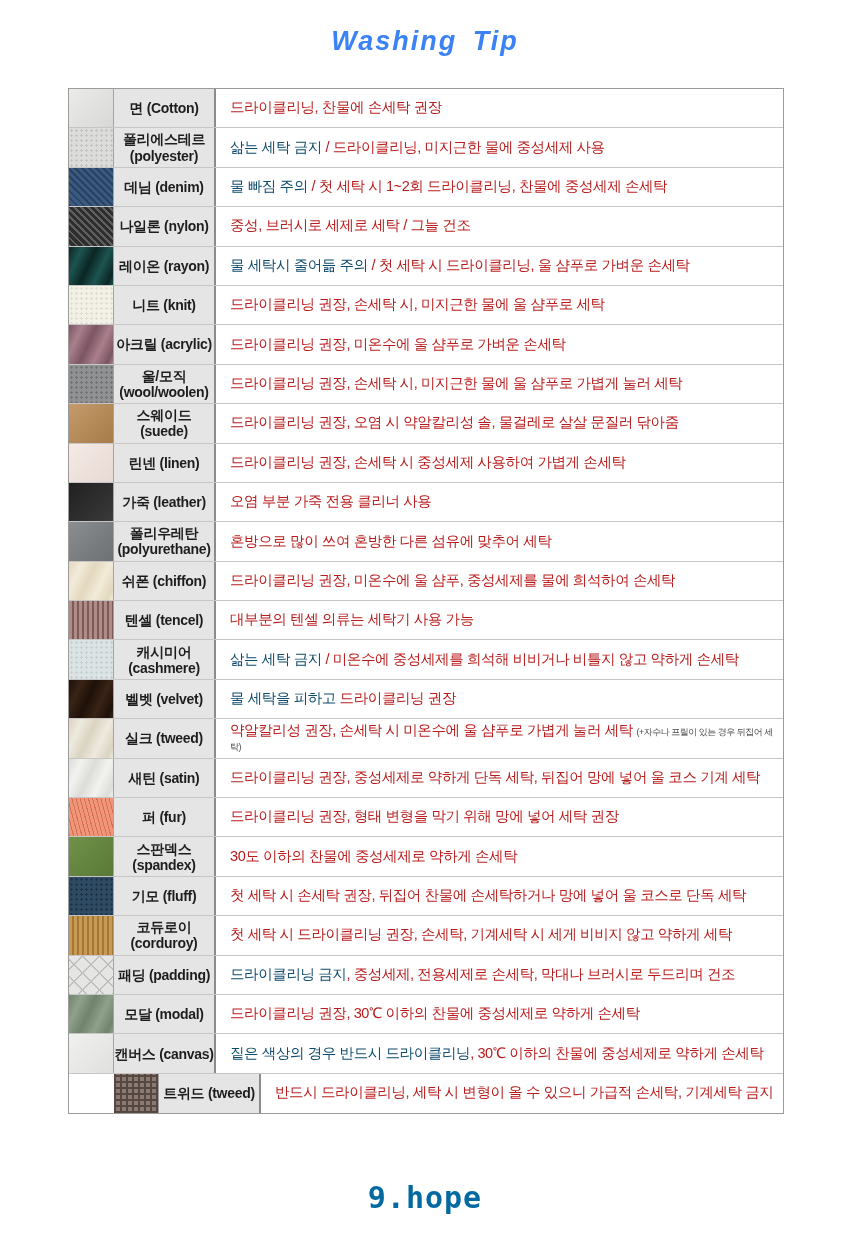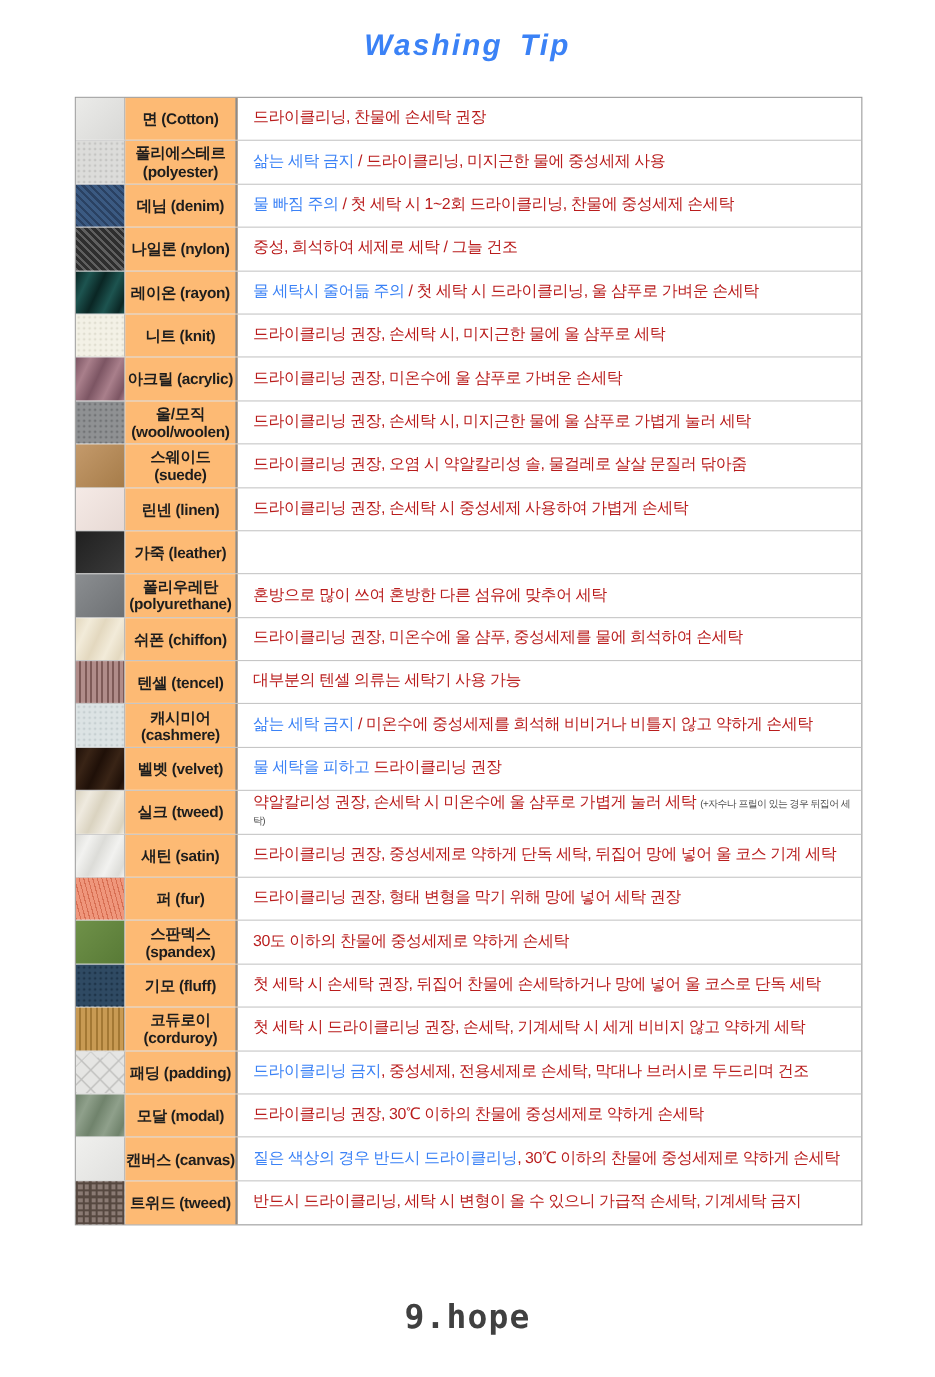--- a/index.html
+++ b/index.html
@@ -14,40 +14,40 @@
     letter-spacing:2px; color:#3b82f6; word-spacing:6px;
   }
   .wash-table {
     position:absolute; left:68px; top:88px; width:716px;
     border:1px solid #9b9b9b;
   }
   .row {
     display:grid; grid-template-columns:45px 102px 1fr;
     height:39.4px; border-bottom:1px solid #c6c6c6;
   }
-  .row:last-child { border-bottom:none; }
+  .row:last-child { border-bottom:none;padding-left:45px; }
   .swatch { border-right:1px solid #a3a3a3; }
   .name-cell {
-    background:#fdba74; border-right:2px solid #8b8b8b;
+    background:#e5e5e5; border-right:2px solid #8b8b8b;
     display:flex; align-items:center; justify-content:center;
     text-align:center;
   }
   .name-text {
     font-size:14px; font-weight:bold; color:#1d1d1d; line-height:1.15;
     letter-spacing:-0.3px;
   }
   .desc-cell { display:flex; align-items:center; padding:0 6px 0 14px; overflow:hidden; }
   .desc-text { white-space:pre-wrap; font-size:14.5px; color:#3b3b3b; letter-spacing:-0.4px; line-height:1.1; }
-  .seg-warn { color:#3b82f6; }
+  .seg-warn { color:#0c4a6e; }
   .seg-norm { color:#b91c1c; }
   .seg-note { font-size:9px; color:#4a4a4a; letter-spacing:-0.5px; }
   .brand-footer {
     position:absolute; top:1180px; left:0; width:100%;
     text-align:center; font-family:"DejaVu Sans Mono", monospace;
-    font-weight:bold; font-size:30px; letter-spacing:1px; color:#404040;
+    font-weight:bold; font-size:30px; letter-spacing:1px; color:#0369a1;
   }
 </style>
 </head>
 <body>
 
 <div class="page-title">Washing Tip</div>
 
 <div class="wash-table">
   <div class="row">
     <div class="swatch" style="background: linear-gradient(135deg, rgb(235, 235, 233), rgb(216, 216, 214));"></div>
@@ -78,21 +78,21 @@
       <div class="desc-text"><span class="seg-warn">물 빠짐 주의</span><span class="seg-norm"> / 첫 세탁 시 1~2회 드라이클리닝, 찬물에 중성세제 손세탁</span></div>
     </div>
   </div>
 
   <div class="row">
     <div class="swatch" style="background: repeating-linear-gradient(45deg, rgb(95, 95, 95) 0px, rgb(95, 95, 95) 2px, rgb(46, 46, 46) 2px, rgb(46, 46, 46) 5px);"></div>
     <div class="name-cell">
       <div class="name-text">나일론 (nylon)</div>
     </div>
     <div class="desc-cell">
-      <div class="desc-text"><span class="seg-norm">중성, 희석하여 세제로 세탁 / 그늘 건조</span></div>
+      <div class="desc-text"><span class="seg-norm">중성, 브러시로 세제로 세탁 / 그늘 건조</span></div>
     </div>
   </div>
 
   <div class="row">
     <div class="swatch" style="background: linear-gradient(115deg, rgb(10, 38, 36) 0%, rgb(29, 84, 80) 22%, rgb(10, 38, 36) 45%, rgb(29, 84, 80) 68%, rgb(10, 38, 36) 90%, rgb(29, 84, 80) 100%);"></div>
     <div class="name-cell">
       <div class="name-text">레이온 (rayon)</div>
     </div>
     <div class="desc-cell">
       <div class="desc-text"><span class="seg-warn">물 세탁시 줄어듦 주의</span><span class="seg-norm"> / 첫 세탁 시 드라이클리닝, 울 샴푸로 가벼운 손세탁</span></div>
@@ -147,20 +147,23 @@
     <div class="desc-cell">
       <div class="desc-text"><span class="seg-norm">드라이클리닝 권장, 손세탁 시 중성세제 사용하여 가볍게 손세탁</span></div>
     </div>
   </div>
 
   <div class="row">
     <div class="swatch" style="background: linear-gradient(135deg, rgb(32, 32, 32), rgb(58, 58, 58));"></div>
     <div class="name-cell">
       <div class="name-text">가죽 (leather)</div>
     </div>
+    <div class="desc-cell">
+      <div class="desc-text"><span class="seg-norm">오염 부분 가죽 전용 클리너 사용</span></div>
+    </div>
   </div>
 
   <div class="row">
     <div class="swatch" style="background: linear-gradient(135deg, rgb(139, 142, 145), rgb(109, 112, 115));"></div>
     <div class="name-cell">
       <div class="name-text">폴리우레탄<br>(polyurethane)</div>
     </div>
     <div class="desc-cell">
       <div class="desc-text"><span class="seg-norm">혼방으로 많이 쓰여 혼방한 다른 섬유에 맞추어 세탁</span></div>
     </div>

